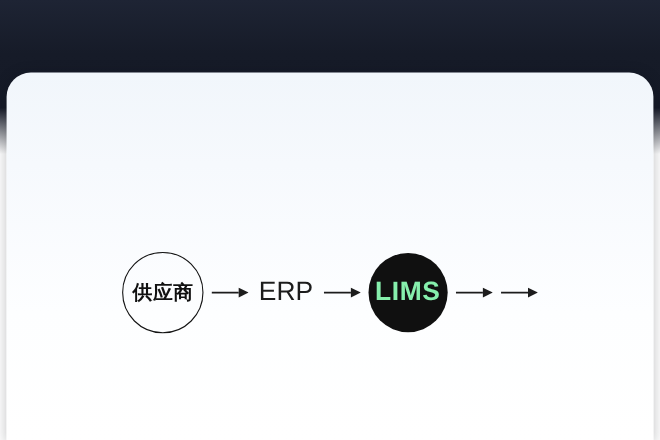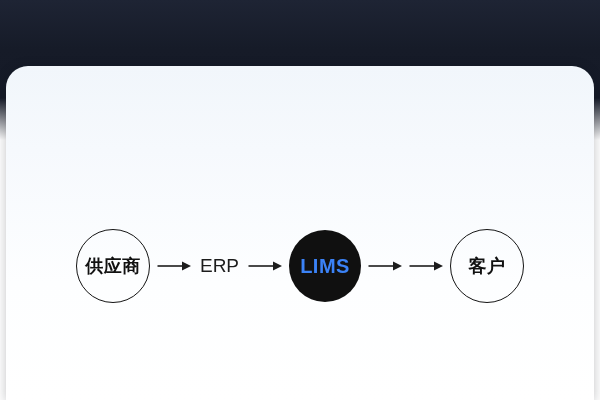--- a/index.html
+++ b/index.html
@@ -52,25 +52,25 @@
     letter-spacing: 0.5px;
   }
   .node-outline {
     border: 1.6px solid #141414;
     color: #111111;
     font-size: 18px;
     background: transparent;
   }
   .node-filled {
     background: #101010;
-    color: #3b82f6;
-    font-size: 20px;
+    color: #86efac;
+    font-size: 24px;
   }
   .edge-label {
-    font-size: 19px;
+    font-size: 24px;
     font-weight: 500;
     color: #1c1c1c;
     padding: 0 2px;
     flex: 0 0 auto;
   }
   .arrow {
     flex: 0 0 auto;
     display: flex;
     align-items: center;
   }
@@ -115,18 +115,15 @@
     </span>
 
 
     <span class="arrow">
       <svg width="34" height="12" viewBox="0 0 34 12">
         <line x1="0.5" y1="6" x2="25" y2="6" stroke="#1c1c1c" stroke-width="1.6"></line>
         <polygon points="25,1.5 34,6 25,10.5" fill="#1c1c1c"></polygon>
       </svg>
     </span>
 
-    <div class="node node-outline">
-      <span>客户</span>
-    </div>
 
   </div>
 </div>
 
 </body></html>

